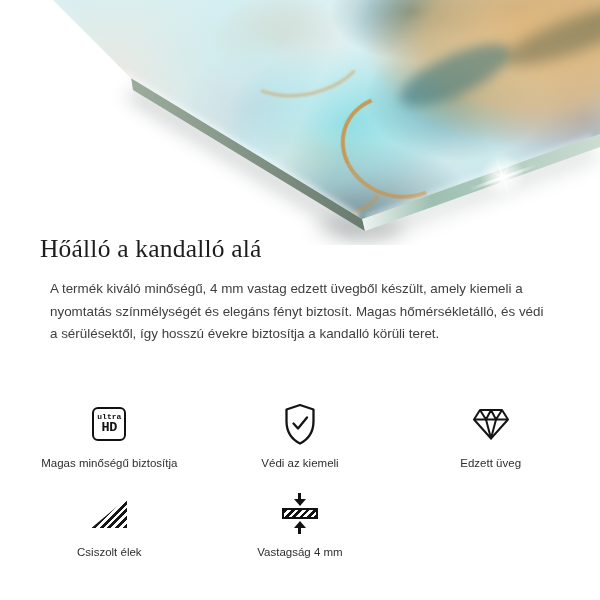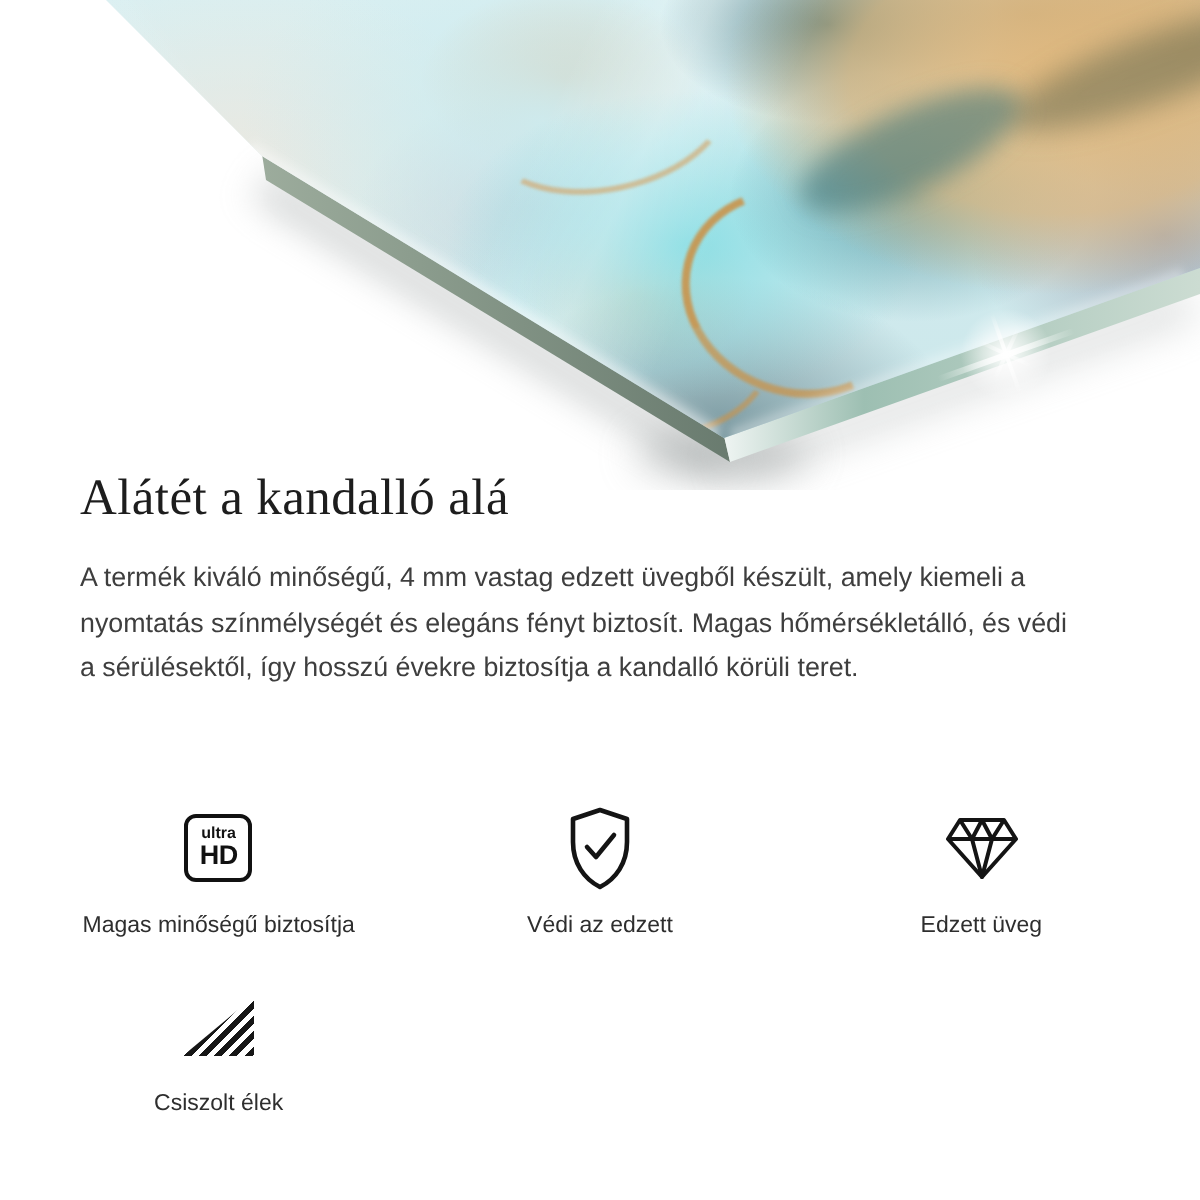--- a/index.html
+++ b/index.html
@@ -76,33 +76,33 @@
   .ray-main{left:-36px;top:-1.5px;width:72px;height:3px;transform:rotate(-19.6deg);}
   .ray-cross{left:-21px;top:-1px;width:42px;height:2px;transform:rotate(70.4deg);}
   .ray-d1{left:-14px;top:-0.75px;width:28px;height:1.5px;opacity:.8;transform:rotate(25deg);}
   .ray-d2{left:-14px;top:-0.75px;width:28px;height:1.5px;opacity:.8;transform:rotate(-65deg);}
 
   
   .content{position:absolute;left:40px;top:233px;width:512px;}
   .content h1{margin:0;font-family:"Liberation Serif","DejaVu Serif",serif;font-weight:400;
     font-size:25.5px;line-height:32px;color:#1d1d1d;letter-spacing:.2px;}
   .content h1 span{display:block;}
-  .content p{margin:13px 0 0;font-size:13.4px;line-height:22.6px;color:#3e3e3e;width:502px;}
+  .content p{margin:13px 10px 0;font-size:13.4px;line-height:22.6px;color:#3e3e3e;width:502px;}
 
   
   .features{position:absolute;left:14px;top:400px;width:572px;display:grid;
     grid-template-columns:1fr 1fr 1fr;row-gap:20px;}
   .feature{display:flex;flex-direction:column;align-items:center;}
   .icon-wrap{height:48px;display:flex;align-items:center;justify-content:center;}
   .feature .label{margin-top:9px;font-size:11.5px;color:#2e2e2e;}
 
   .icon-svg{stroke:#141414;fill:none;stroke-width:2.3;}
 
   .uhd-box{width:34px;height:34px;border:2.6px solid #111;border-radius:6px;box-sizing:border-box;
-    display:flex;flex-direction:column;align-items:center;justify-content:center;line-height:1;color:#111;}
+    display:flex;flex-direction:column;align-items:center;justify-content:center;line-height:1;color:#111;font-family:Liberation Mono, monospace;}
   .uhd-top{font-size:8px;font-weight:bold;}
   .uhd-bottom{font-size:13.5px;font-weight:bold;letter-spacing:-.3px;margin-top:0;}
 
   .hatch-tri{width:36px;height:30px;
     background:repeating-linear-gradient(135deg,#161616 0 2.8px, transparent 2.8px 5.4px);
     clip-path:polygon(0 100%, 100% 0, 100% 100%);}
 
   .thick-icon{display:flex;flex-direction:column;align-items:center;}
   .arrow{display:flex;flex-direction:column;align-items:center;}
   .arrow .stem{width:3px;height:6px;background:#111;}
@@ -138,21 +138,21 @@
     <div class="glow"></div>
     <div class="ray ray-main"></div>
     <div class="ray ray-cross"></div>
     <div class="ray ray-d1"></div>
     <div class="ray ray-d2"></div>
   </div>
 </div>
 
 <div class="content">
   <h1>
-    <span>Alátét a kandalló alá</span>
+    <span>Hőálló a kandalló alá</span>
   </h1>
   <p>A termék kiváló minőségű, 4 mm vastag edzett üvegből készült, amely kiemeli a nyomtatás színmélységét és elegáns fényt biztosít. Magas hőmérsékletálló, és védi a sérülésektől, így hosszú évekre biztosítja a kandalló körüli teret.</p>
 </div>
 
 <div class="features">
 
 
   <div class="feature">
     <div class="icon-wrap">
       <div class="uhd-box">
@@ -163,21 +163,21 @@
     <div class="label">Magas minőségű biztosítja</div>
   </div>
 
   <div class="feature">
     <div class="icon-wrap">
       <svg width="40" height="45" viewBox="0 0 40 45" class="icon-svg">
         <path d="M20 3 L33.5 7.5 V19 C33.5 29.5 28 37.5 20 41.5 C12 37.5 6.5 29.5 6.5 19 V7.5 Z" stroke-linejoin="round"></path>
         <path d="M13.5 21.5 L18 26.5 L27 15.5" stroke-linecap="round" stroke-linejoin="round"></path>
       </svg>
     </div>
-    <div class="label">Védi az edzett</div>
+    <div class="label">Védi az kiemeli</div>
   </div>
 
   <div class="feature">
     <div class="icon-wrap">
       <svg width="40" height="36" viewBox="0 0 40 36" class="icon-svg" style="stroke-width:2;">
         <path d="M9 4 H31 L37 13.5 L20 32.5 L3 13.5 Z" stroke-linejoin="round"></path>
         <path d="M3 13.5 H37"></path>
         <path d="M9 4 L15 13.5 L20 4 L25 13.5 L31 4" stroke-linejoin="round"></path>
         <path d="M15 13.5 L20 32.5 L25 13.5" stroke-linejoin="round"></path>
       </svg>
@@ -185,14 +185,30 @@
     <div class="label">Edzett üveg</div>
   </div>
 
   <div class="feature">
     <div class="icon-wrap">
       <div class="hatch-tri"></div>
     </div>
     <div class="label">Csiszolt élek</div>
   </div>
 
+  <div class="feature">
+    <div class="icon-wrap">
+      <div class="thick-icon">
+        <div class="arrow">
+            <div class="stem"></div>
+            <div class="head-down"></div>
+          </div>
+        <div class="thick-bar"></div>
+        <div class="arrow">
+            <div class="head-up"></div>
+            <div class="stem"></div>
+          </div>
+      </div>
+    </div>
+    <div class="label">Vastagság 4 mm</div>
+  </div>
 
 </div>
 
 </body></html>

